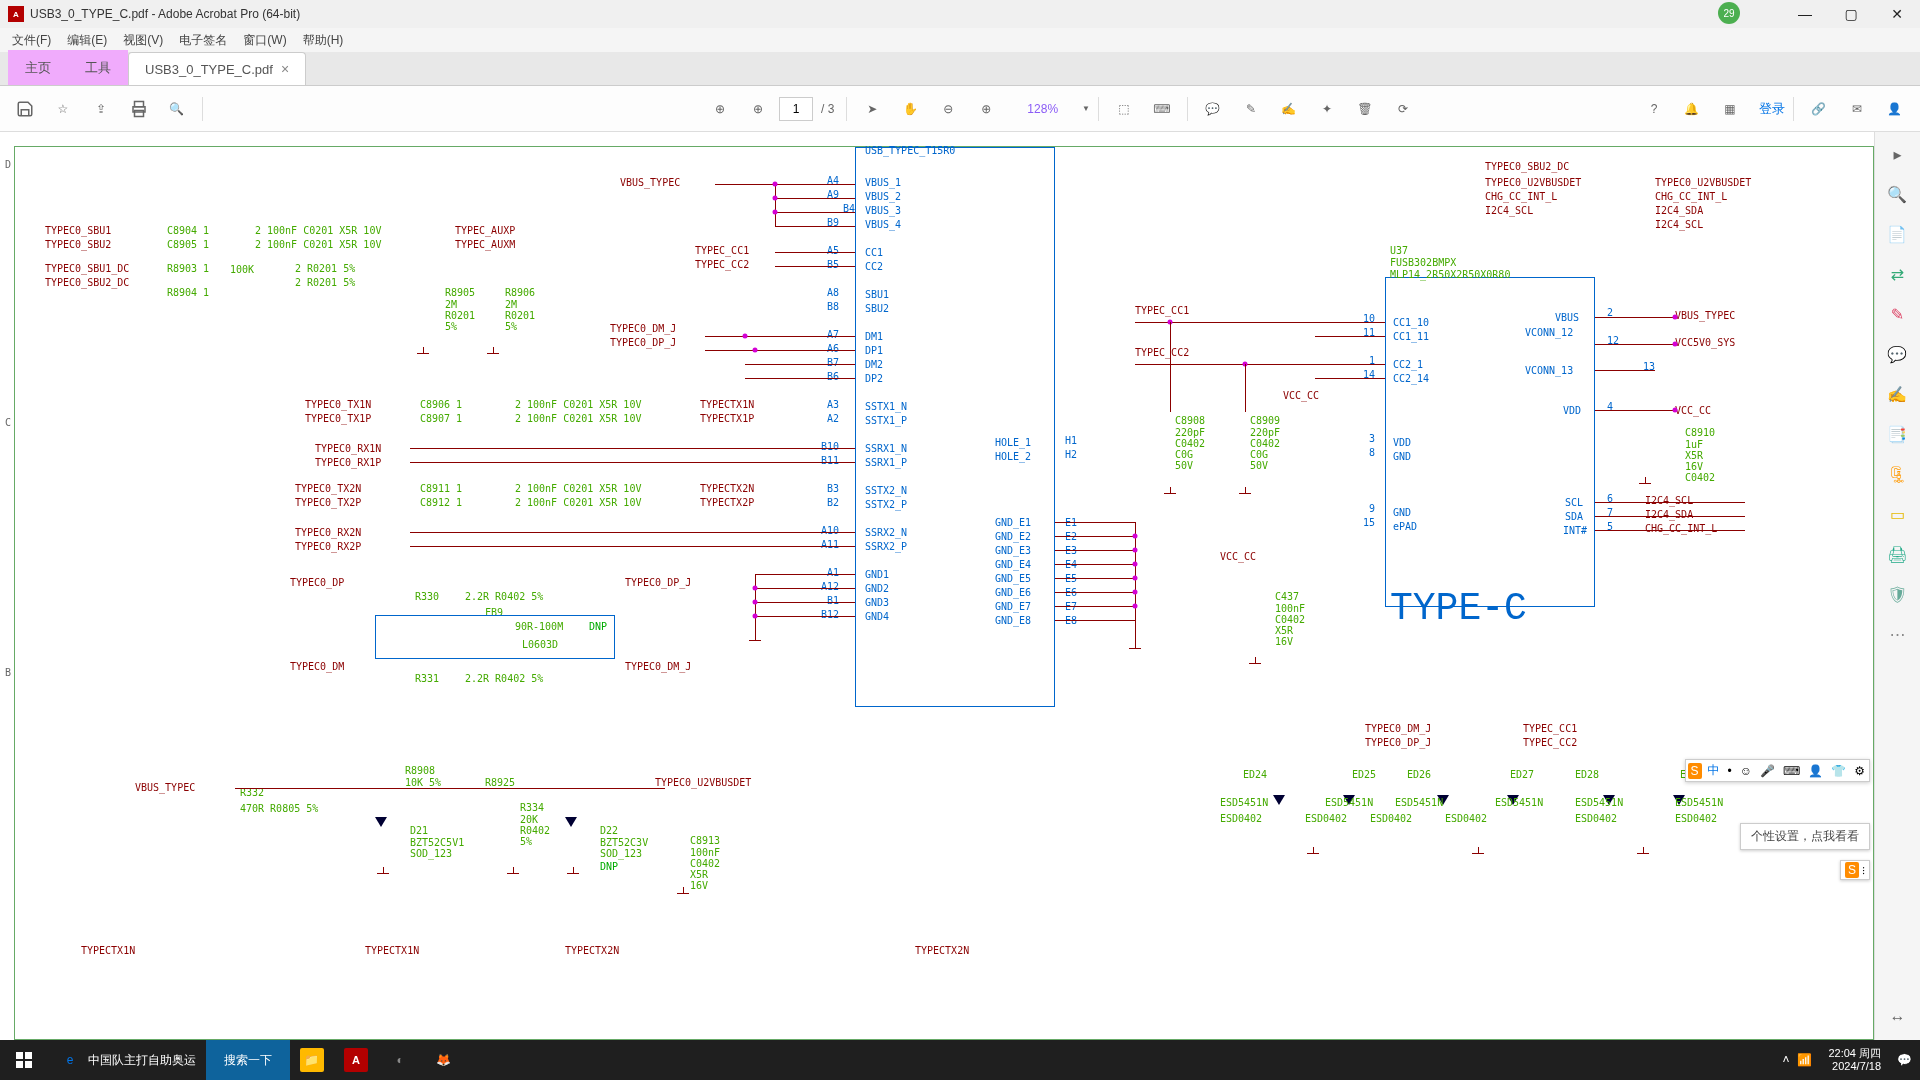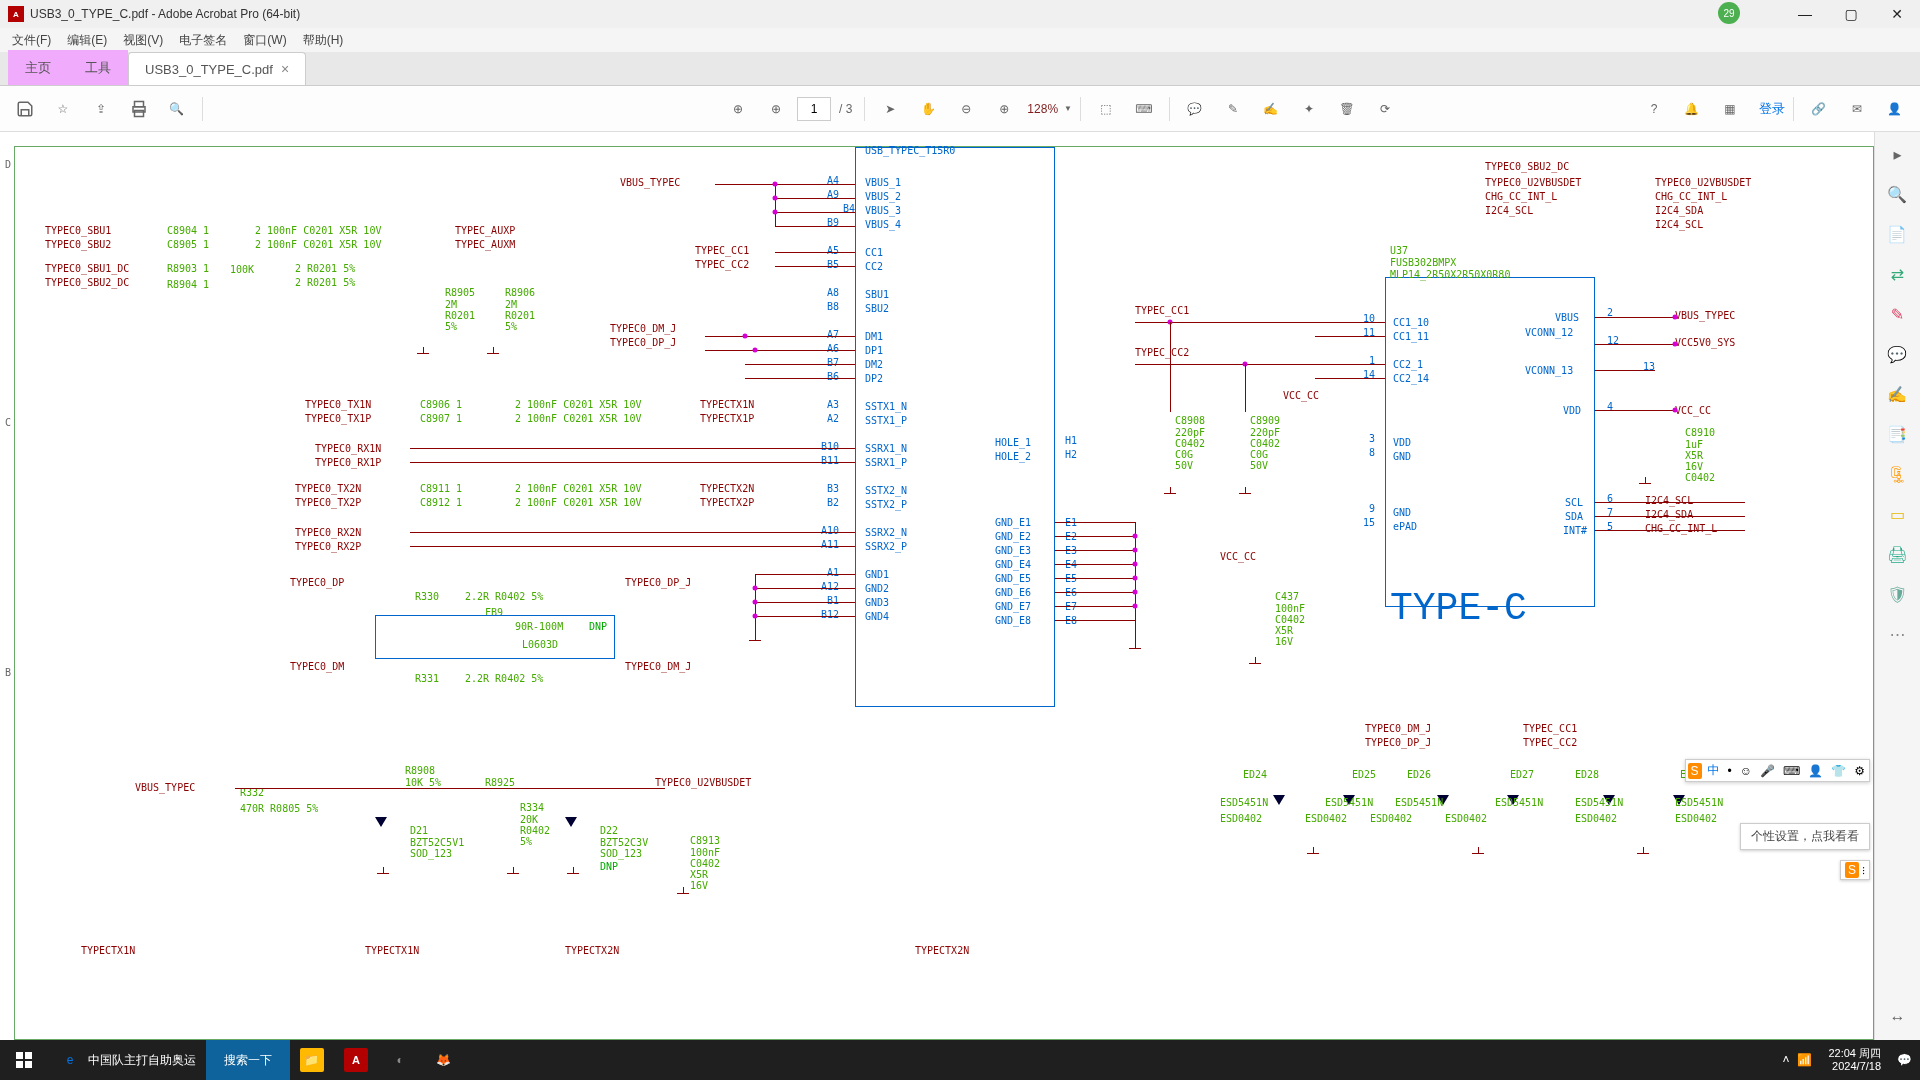--- a/index.html
+++ b/index.html
@@ -22,21 +22,21 @@
 .tab { padding: 8px 16px; background: #f0abfc; border: 1px solid transparent; border-bottom: none; display: flex; align-items: center; gap: 8px; color: #555; font-size: 13px; }
 .tab.active { background: #fff; border-color: #ccc; border-radius: 4px 4px 0 0; }
 .tab .close { color: #888; font-size: 14px; }
 
 
 .toolbar { height: 46px; display: flex; align-items: center; background: #fdfdfd; border-bottom: 1px solid #ddd; padding: 0 8px; gap: 4px; position: relative; }
 .tb-btn { width: 34px; height: 34px; display: flex; align-items: center; justify-content: center; color: #666; border-radius: 3px; }
 .tb-sep { width: 1px; height: 24px; background: #ddd; margin: 0 4px; }
 .page-input { width: 34px; height: 24px; text-align: center; border: 1px solid #ccc; font-size: 12px; }
 .page-total { font-size: 12px; color: #666; margin: 0 4px; }
-.zoom-label { font-size: 12px; color: #7f1d1d; margin: 0 2px; }
+.zoom-label { font-size: 12px; color: #8b5cf6; margin: 0 20px; }
 .toolbar-right { position: absolute; right: 8px; display: flex; align-items: center; gap: 4px; }
 .login-link { color: #0073e6; font-size: 13px; margin-left: 8px; }
 
 
 .doc-area { position: absolute; top: 132px; left: 0; right: 0; bottom: 40px; background: #999; overflow: hidden; }
 .doc-canvas { position: absolute; inset: 0; background: #fff; overflow: hidden; }
 .right-pane { position: absolute; right: 0; top: 0; width: 46px; bottom: 0; background: #f5f5f5; border-left: 1px solid #ddd; display: flex; flex-direction: column; align-items: center; padding-top: 8px; gap: 12px; }
 .right-pane .rp-icon { width: 28px; height: 28px; display: flex; align-items: center; justify-content: center; font-size: 16px; }
 .tooltip-hint { position: absolute; right: 50px; bottom: 190px; background: #fff; border: 1px solid #ccc; padding: 4px 10px; font-size: 12px; color: #444; box-shadow: 0 1px 3px rgba(0,0,0,0.2); }
 
@@ -250,21 +250,21 @@
       <div class="junction" style="left:760px; top:51px;"></div>
       <div class="junction" style="left:760px; top:65px;"></div>
 
       <div class="sch-text net" style="left:30px; top:78px;">TYPEC0_SBU1</div>
       <div class="sch-text net" style="left:30px; top:92px;">TYPEC0_SBU2</div>
       <div class="sch-text net" style="left:30px; top:116px;">TYPEC0_SBU1_DC</div>
       <div class="sch-text net" style="left:30px; top:130px;">TYPEC0_SBU2_DC</div>
       <div class="sch-text val" style="left:152px; top:78px;">C8904 1</div>
       <div class="sch-text val" style="left:152px; top:92px;">C8905 1</div>
       <div class="sch-text val" style="left:152px; top:116px;">R8903 1</div>
-      <div class="sch-text val" style="left:152px; top:132px;">R8904 1</div>
+      <div class="sch-text val" style="left:152px; top:140px;">R8904 1</div>
       <div class="sch-text val" style="left:215px; top:117px;">100K</div>
       <div class="sch-text val" style="left:240px; top:78px;">2   100nF  C0201 X5R 10V</div>
       <div class="sch-text val" style="left:240px; top:92px;">2   100nF  C0201 X5R 10V</div>
       <div class="sch-text val" style="left:280px; top:116px;">2   R0201 5%</div>
       <div class="sch-text val" style="left:280px; top:130px;">2   R0201 5%</div>
       <div class="sch-text net" style="left:440px; top:78px;">TYPEC_AUXP</div>
       <div class="sch-text net" style="left:440px; top:92px;">TYPEC_AUXM</div>
 
       <div class="sch-text val" style="left:430px; top:140px;">R8905</div>
       <div class="sch-text val" style="left:430px; top:152px; white-space:pre;">2M

